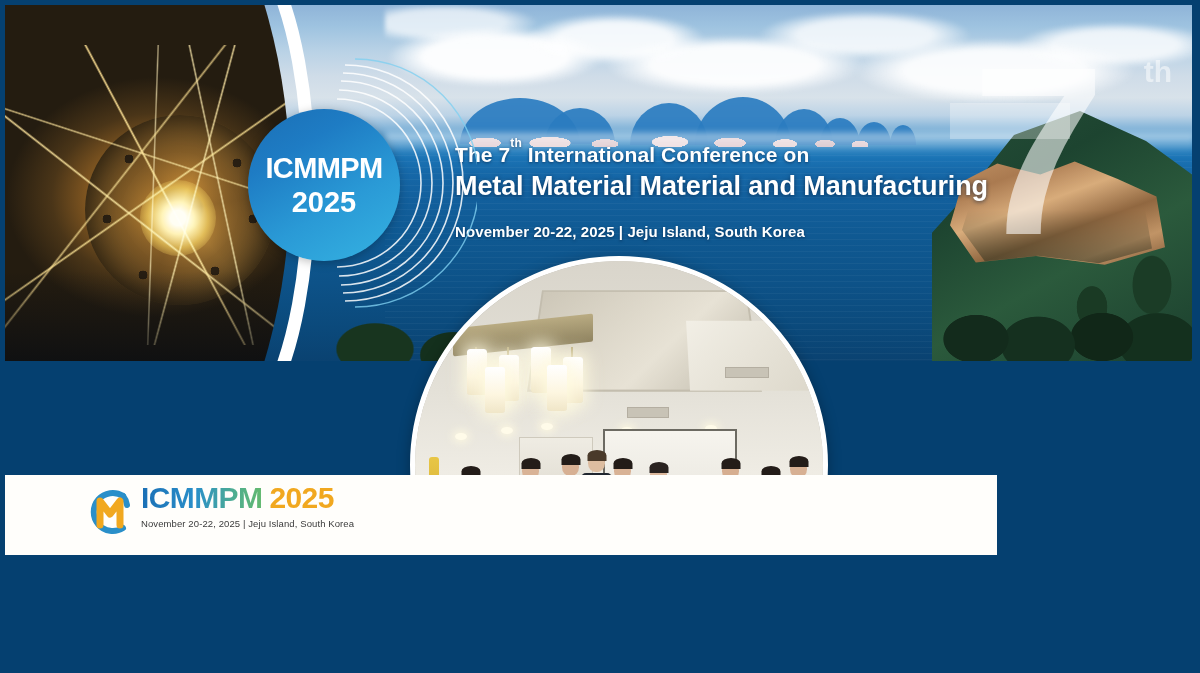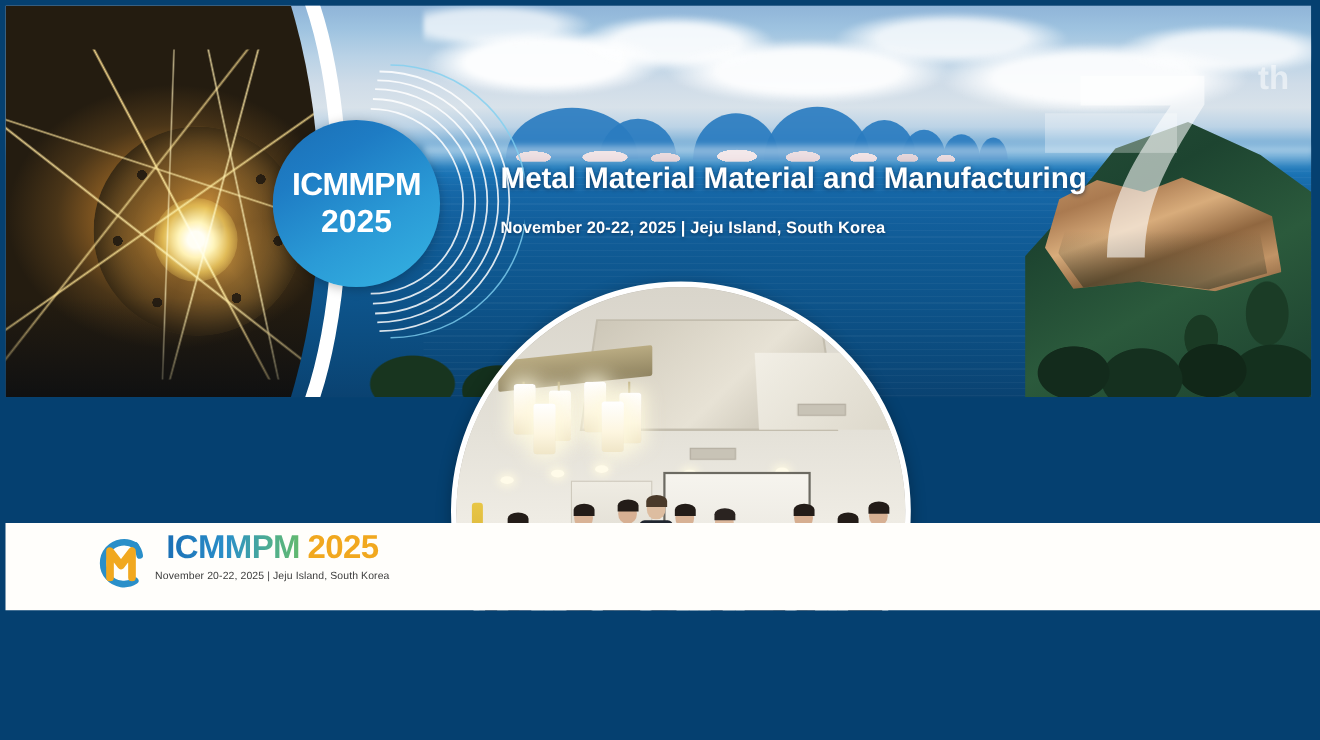--- a/index.html
+++ b/index.html
@@ -276,23 +276,22 @@
   .table-front{
     position:absolute;left:0;bottom:0;width:100%;height:58px;
     background:linear-gradient(180deg,#3b3935,#23211e);
   }
   .chair{position:absolute;bottom:40px;width:54px;height:44px;border-radius:24px 24px 6px 6px;background:#b62a2c;}
   .bottle{position:absolute;bottom:46px;width:9px;height:25px;border-radius:3px 3px 2px 2px;background:linear-gradient(180deg,#dfeaf0,#9fb6c2);}
   .nameplate{position:absolute;bottom:50px;height:13px;background:#f4f2ec;border:1px solid #cfcabd;font-size:4px;color:#6b6760;display:flex;align-items:center;justify-content:center;}
 
   
   .white-bar{
-    position:absolute;left:5px;top:475px;width:1195px;height:80px;
+    position:absolute;left:5px;top:475px;width:992px;height:80px;
     background:#fffefb;
-    text-align:center;
   }
   .logo-row{position:absolute;left:78px;top:8px;display:flex;align-items:flex-start;}
   .logo-mark{position:relative;width:52px;height:50px;margin-top:4px;}
   .logo-text{margin-left:6px;}
   .logo-title{font-size:30px;font-weight:bold;line-height:1;letter-spacing:-.6px;}
   .logo-title .ic{
     background:linear-gradient(90deg,#1b6fb5 0%,#2a8fc9 45%,#4fae8f 78%,#63b96e 100%);
     -webkit-background-clip:text;background-clip:text;color:transparent;
   }
   .logo-title .yr{color:#f1a81f;margin-left:7px;}
@@ -328,20 +327,21 @@
     </div>
     <div class="foliage-mid"></div>
 
     <div class="seven-wrap">
       <div class="seven-rect"></div>
       <div class="seven">7</div>
       <div class="seven-th">th</div>
     </div>
 
     <div class="title-block">
+      <div class="t-line1"><span>The 7</span><sup>th</sup><span> International Conference on</span></div>
       <div class="t-line2">Metal Material Material and Manufacturing</div>
       <div class="t-line3">November 20-22, 2025 | Jeju Island, South Korea</div>
     </div>
 
     <div class="machine-pane">
       <div class="machine-bg"></div>
       <div class="machine-chuck"></div>
       <div class="machine-holes"></div>
       <div class="sparks"></div>
       <div class="spark-core"></div>

